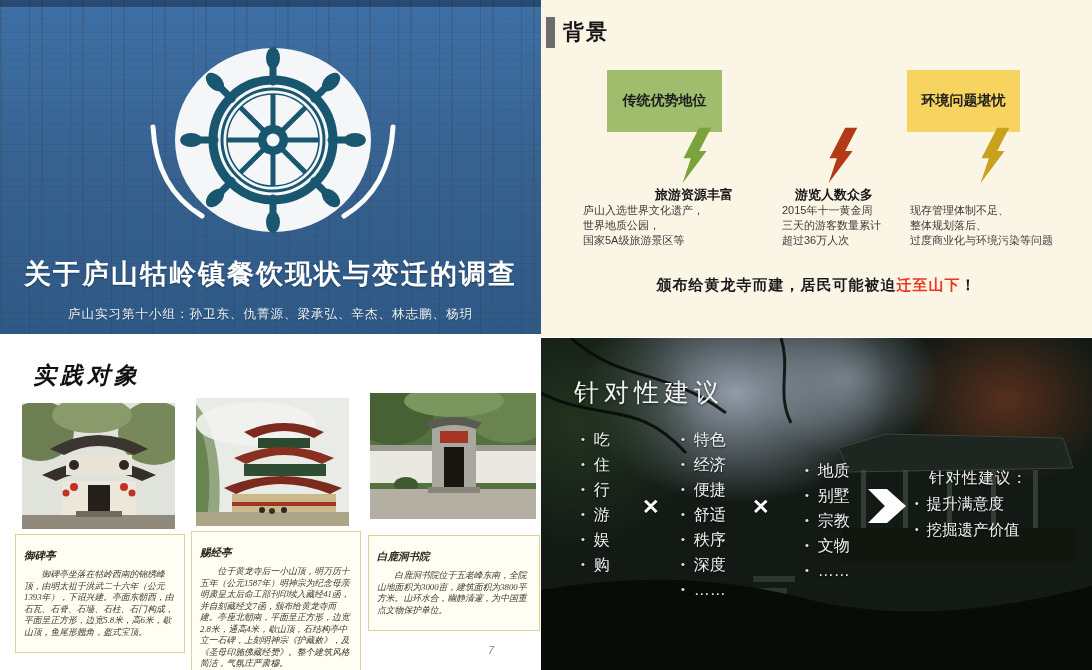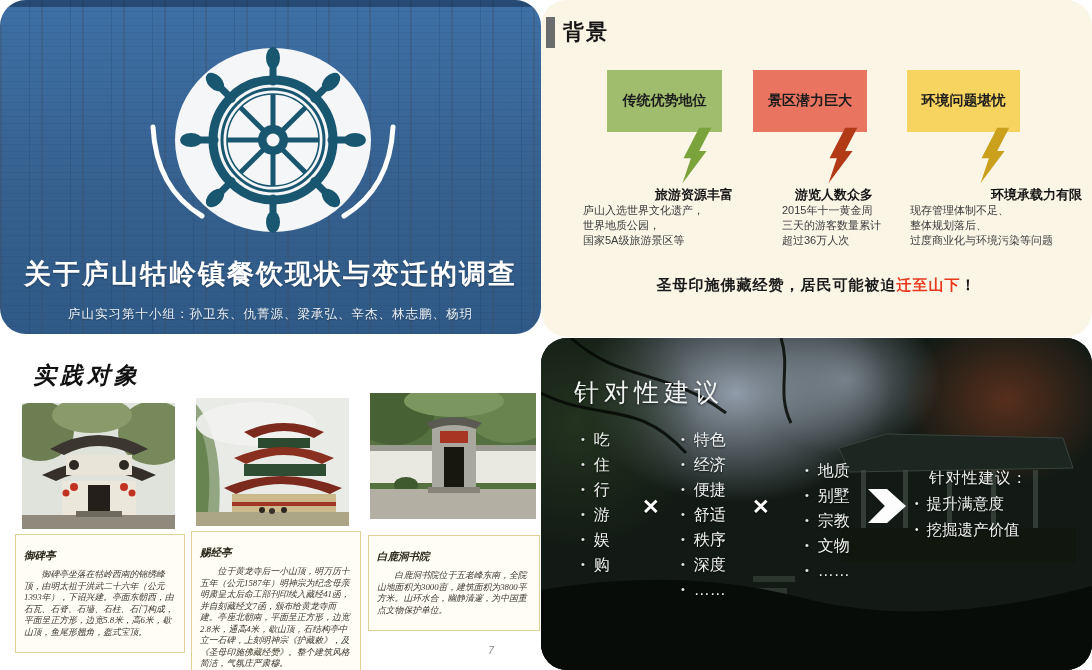--- a/index.html
+++ b/index.html
@@ -1,18 +1,18 @@
 <!DOCTYPE html>
 <html><head>
 <meta charset="utf-8">
 <style>
   html,body{margin:0;padding:0;background:#fff;}
   body{width:1092px;height:670px;overflow:hidden;font-family:"Liberation Sans",sans-serif;}
   .page{position:relative;width:1092px;height:670px;background:#fff;}
-  .slide{position:absolute;overflow:hidden;border-radius:26px;}
+  .slide{position:absolute;overflow:hidden;}
 
   
   .slide-tl{left:0;top:0;width:541px;height:334px;
     background-color:#39679a;
     background-image:
       repeating-linear-gradient(90deg, rgba(255,255,255,0.07) 0 2px, rgba(255,255,255,0) 2px 41px),
       repeating-linear-gradient(90deg, rgba(10,28,55,0.28) 0 2px, rgba(10,28,55,0) 2px 29px, rgba(20,45,80,0.18) 29px 30px, rgba(10,28,55,0) 30px 41px),
       repeating-linear-gradient(0deg, rgba(0,0,0,0.05) 0 1px, rgba(0,0,0,0) 1px 7px),
       linear-gradient(180deg,#3e70a6 0%, #36618f 55%, #2f5a87 100%);}
   .tl-topband{position:absolute;left:0;top:0;width:100%;height:7px;background:rgba(12,30,58,0.45);}
@@ -129,49 +129,47 @@
     </svg>
     <div class="tl-title">关于庐山牯岭镇餐饮现状与变迁的调查</div>
     <div class="tl-subtitle">庐山实习第十小组：孙卫东、仇菁源、梁承弘、辛杰、林志鹏、杨玥</div>
   </div>
 
   <div class="slide slide-tr">
     <div class="tr-headerbar"></div>
     <div class="tr-header">背景</div>
 
     <div class="card-box box-1">传统优势地位</div>
-    <div class="card-box box-2">景区潜力巨大</div>
     <div class="card-box box-3">环境问题堪忧</div>
 
     <svg class="bolt bolt-1" viewBox="0 0 40 60">
       <polygon points="24,0 37,0 24,25 32,25 6,60 15,33 7,33"></polygon>
       </svg>
     <svg class="bolt bolt-2" viewBox="0 0 40 60">
       <polygon points="24,0 37,0 24,25 32,25 6,60 15,33 7,33"></polygon>
       </svg>
     <svg class="bolt bolt-3" viewBox="0 0 40 60">
       <polygon points="24,0 37,0 24,25 32,25 6,60 15,33 7,33"></polygon>
       </svg>
 
     <div class="card-sub sub-1">旅游资源丰富</div>
     <div class="card-sub sub-2">游览人数众多</div>
-    <div class="card-sub sub-3">环境承载力有限</div>
 
     <div class="card-detail det-1">庐山入选世界文化遗产，
 世界地质公园，
 国家5A级旅游景区等</div>
     <div class="card-detail det-2">2015年十一黄金周
 三天的游客数量累计
 超过36万人次</div>
     <div class="card-detail det-3">现存管理体制不足、
 整体规划落后、
 过度商业化与环境污染等问题</div>
 
     <div class="tr-conclusion">
-      <span>圣母印施佛藏经赞，居民可能被迫</span><span class="hl">迁至山下</span><span>！</span>
+      <span>颁布给黄龙寺而建，居民可能被迫</span><span class="hl">迁至山下</span><span>！</span>
     </div>
   </div>
 
   <div class="slide slide-bl">
     <div class="bl-header">实践对象</div>
 
     <svg class="photo photo-1" width="153" height="126" viewBox="0 0 153 126">
       <rect width="153" height="126" fill="#dfe3dc"></rect>
       <ellipse cx="18" cy="28" rx="34" ry="30" fill="#6d7f52"></ellipse>
       <ellipse cx="132" cy="30" rx="36" ry="32" fill="#77895a"></ellipse>

